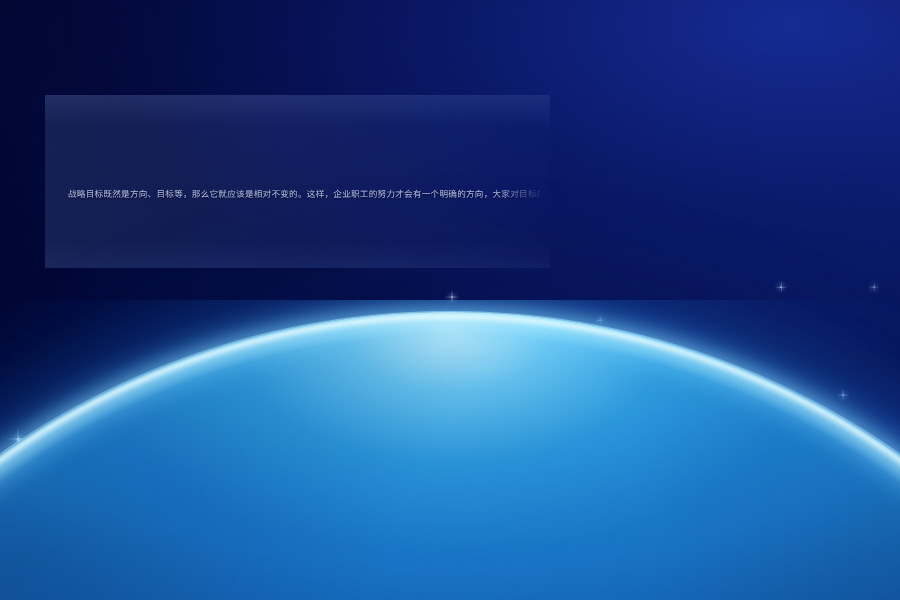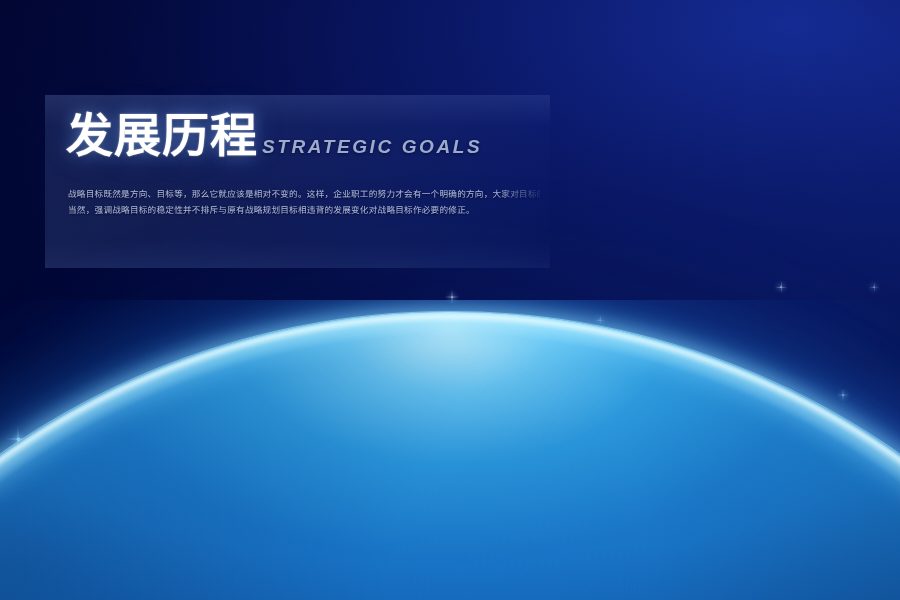--- a/index.html
+++ b/index.html
@@ -401,23 +401,18 @@
 
     <div class="earth-shade"></div>
     <div class="earth-rim soft"></div>
     <div class="earth-rim"></div>
   </div>
 
   <div class="vignette"></div>
 
   <div class="panel"></div>
 
-  <div class="headline">
-    <span class="headline-cn">发展历程</span>
-    <span class="headline-en">STRATEGIC GOALS</span>
-  </div>
 
   <div class="body-copy" id="body-copy">
       <div class="body-line fade">战略目标既然是方向、目标等，那么它就应该是相对不变的。这样，企业职工的努力才会有一个明确的方向，大家对目标的追求才会坚定不移。</div>
-      <div class="body-line">当然，强调战略目标的稳定性并不排斥与原有战略规划目标相违背的发展变化对战略目标作必要的修正。</div>
     </div>
 
 </div>
 
 </body></html>

